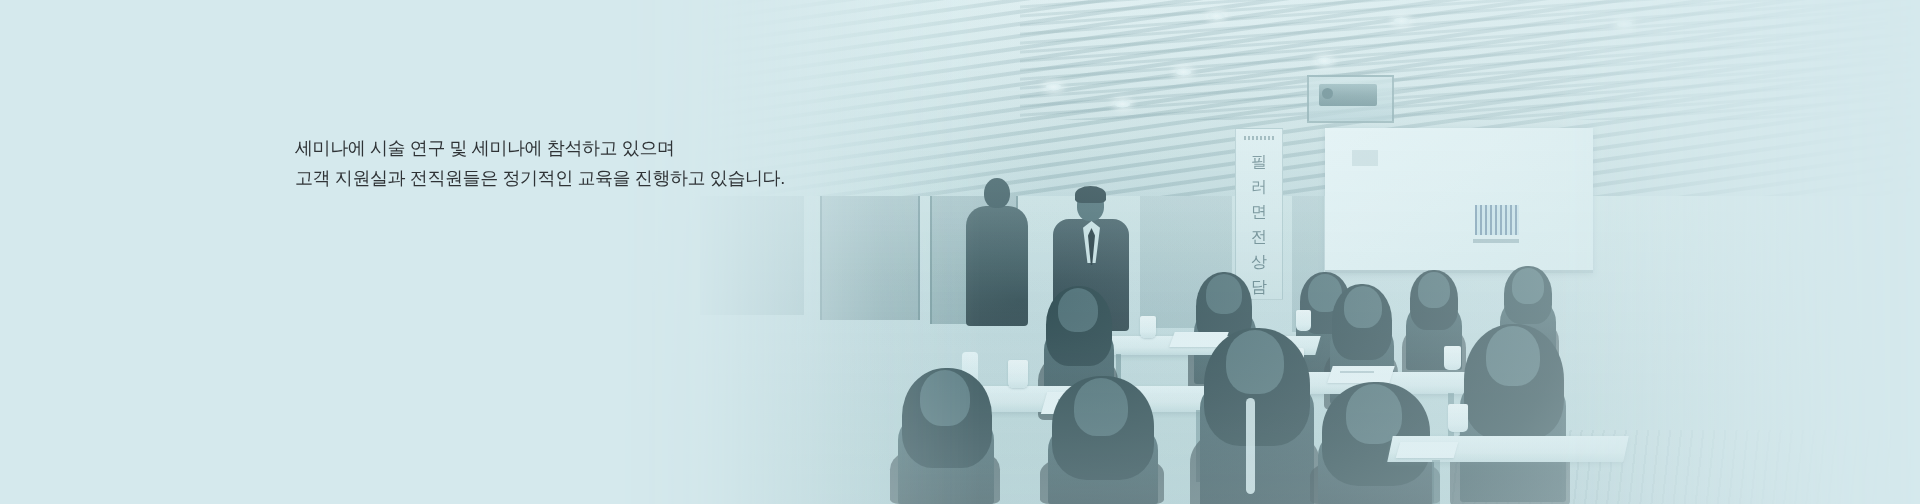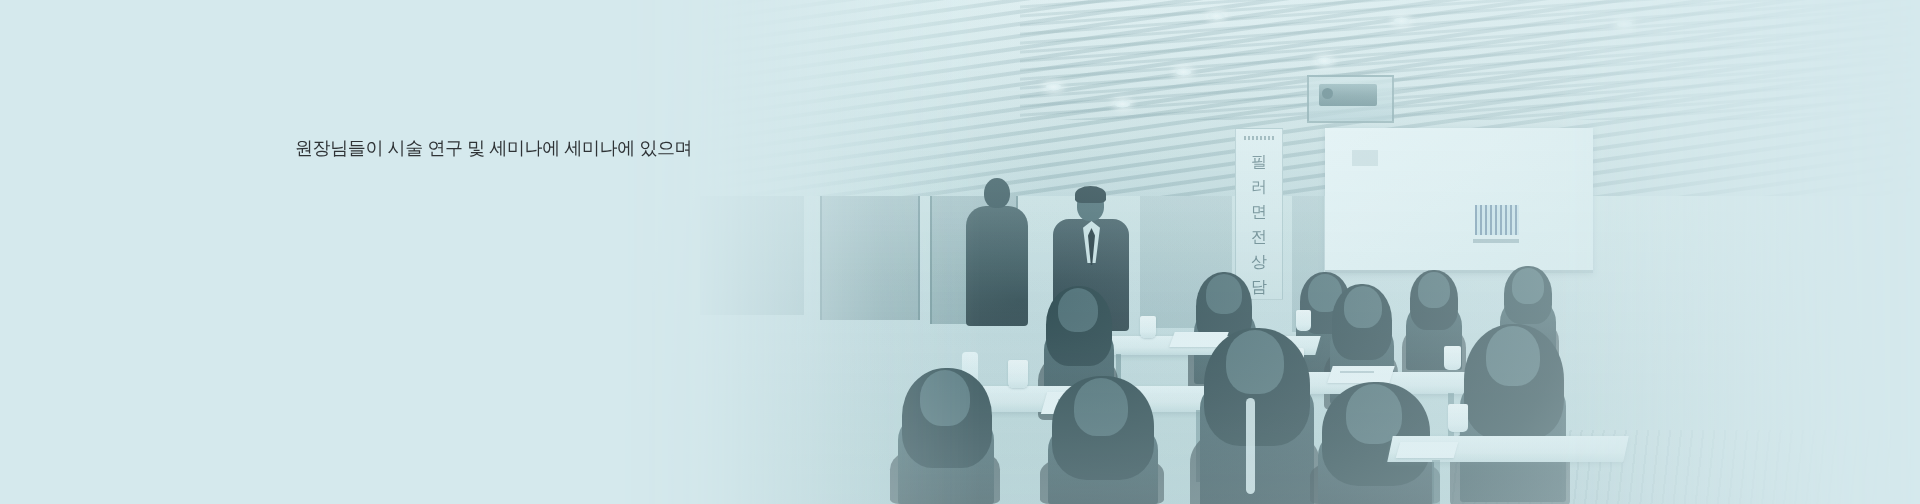--- a/index.html
+++ b/index.html
@@ -501,17 +501,18 @@
       <div class="cup" style="left:1448px; top:404px; width:20px; height:28px;"></div>
       <div class="paper" style="left:1398px; top:442px; width:58px; height:16px; transform:skewX(-16deg);"></div>
 
       <div class="duotone"></div>
       <div class="haze"></div>
     </div>
   </div>
 
   <div class="text-block">
     <p class="hero-desc">
-      <span class="hero-desc-line">원장님들이 시술 연구 및 세미나에 세미나에 있으며</span>
+      <span class="hero-desc-line">세미나에 시술 연구 및 세미나에 참석하고 있으며</span>
+      <span class="hero-desc-line">고객 지원실과 전직원들은 정기적인 교육을 진행하고 있습니다.</span>
     </p>
   </div>
 
 </div>
 
 </body></html>

